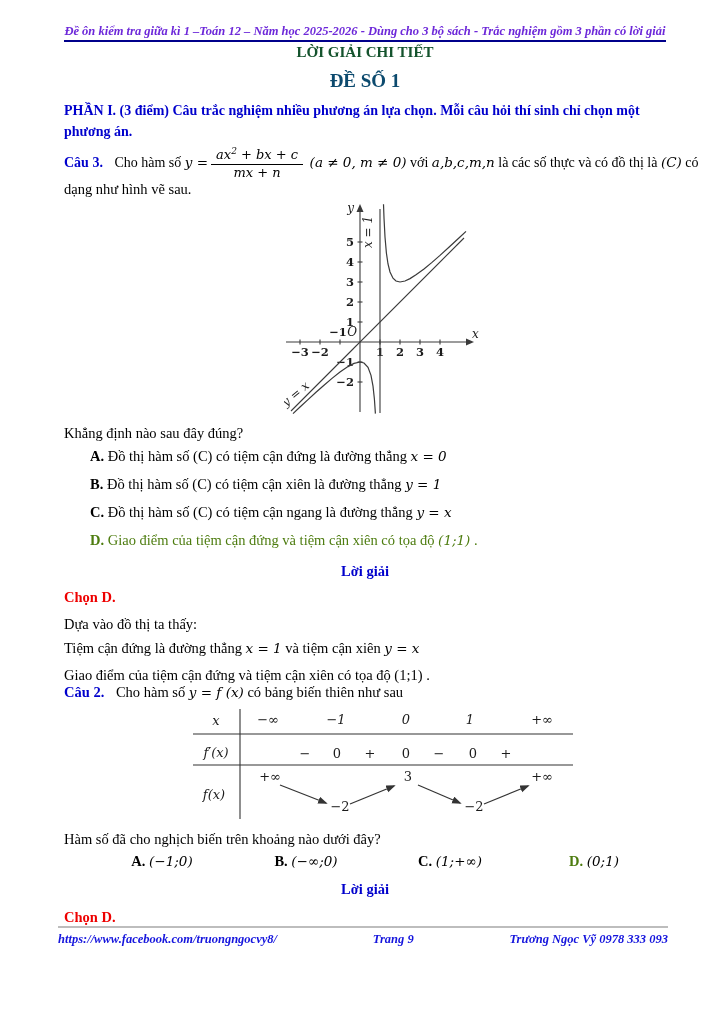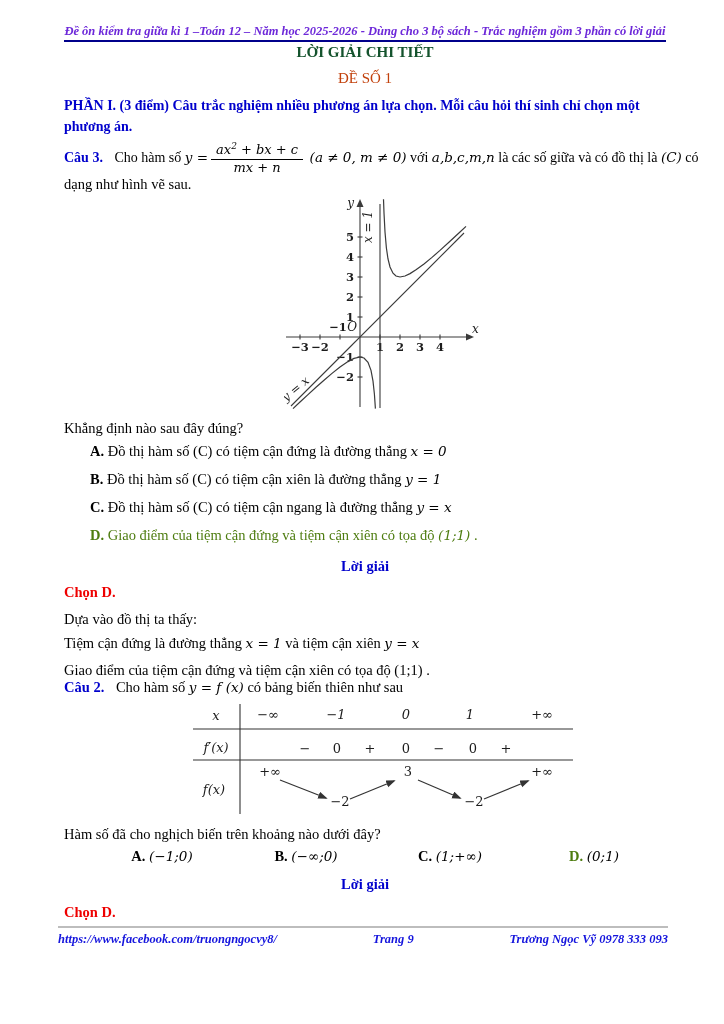--- a/index.html
+++ b/index.html
@@ -8,21 +8,21 @@
     font-family:"Liberation Serif", serif; font-size:14.5px; color:#000;
   }
   .page { padding:24px 58px 0 64px; position:relative; }
 
   .header-title {
     color:#6d28d9; font-weight:bold; font-style:italic; font-size:12.5px;
     text-align:center; white-space:nowrap; padding-bottom:1px;
     border-bottom:2px solid #00008B;
   }
   .title-red { color:#14532d; font-weight:bold; text-align:center; font-size:15px; margin-top:2px; }
-  .title-navy { color:#c2410c; font-weight:normal; text-align:center; font-size:15px; margin-top:9px; }
+  .title-navy { color:#0c4a6e; font-weight:bold; text-align:center; font-size:19px; margin-top:9px; }
 
   .part-heading { color:#0000CC; font-weight:bold; font-size:14px; margin:8px 0 0; line-height:1.5; white-space:nowrap; }
 
   p { margin:0; }
   .qlabel { color:#0000CC; font-weight:bold; margin-right:8px; }
   .math { font-style:italic; font-family:"DejaVu Serif", serif; font-size:13.5px; }
   .qline1 { margin-top:4px; white-space:nowrap; font-size:14px; }
   .qline2 { margin-top:0; }
 
   .frac { display:inline-block; text-align:center; vertical-align:middle; font-style:italic;
@@ -77,21 +77,21 @@
 
   <p class="part-heading"><span>PHẦN I. (3 điểm) Câu trắc nghiệm nhiều phương án lựa chọn. Mỗi câu hỏi thí sinh chỉ chọn một</span><br><span>phương án.</span></p>
 
   <p class="qline1">
     <span class="qlabel">Câu 3.</span>
     <span>Cho hàm số</span>
     <span class="math">y =</span><span class="frac"><span class="num"><span>ax</span><sup>2</sup><span> + bx + c</span></span><span class="den">mx + n</span></span>
     <span class="math">(a ≠ 0, m ≠ 0)</span>
     <span>với</span>
     <span class="math">a,b,c,m,n</span>
-    <span>là các số giữa và có đồ thị là</span>
+    <span>là các số thực và có đồ thị là</span>
     <span class="math">(C)</span>
     <span>có</span>
   </p>
   <p class="qline2">dạng như hình vẽ sau.</p>
 
   <div class="fig-graph">
     <svg id="graph-svg" width="196" height="214">
         <line x1="2" y1="141" x2="183" y2="141"></line>
         <polygon points="190,141 182,137.5 182,144.5" class="fil"></polygon>
         <line x1="76" y1="211" x2="76" y2="10"></line>

